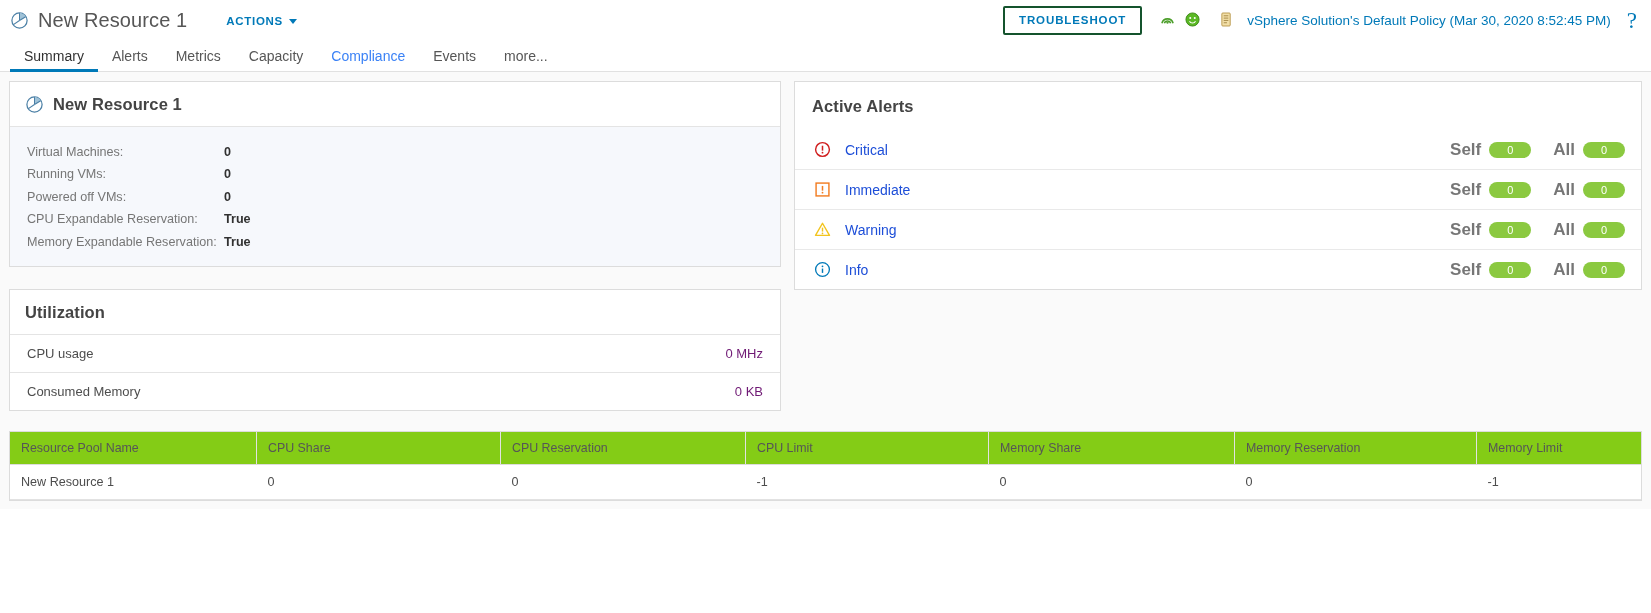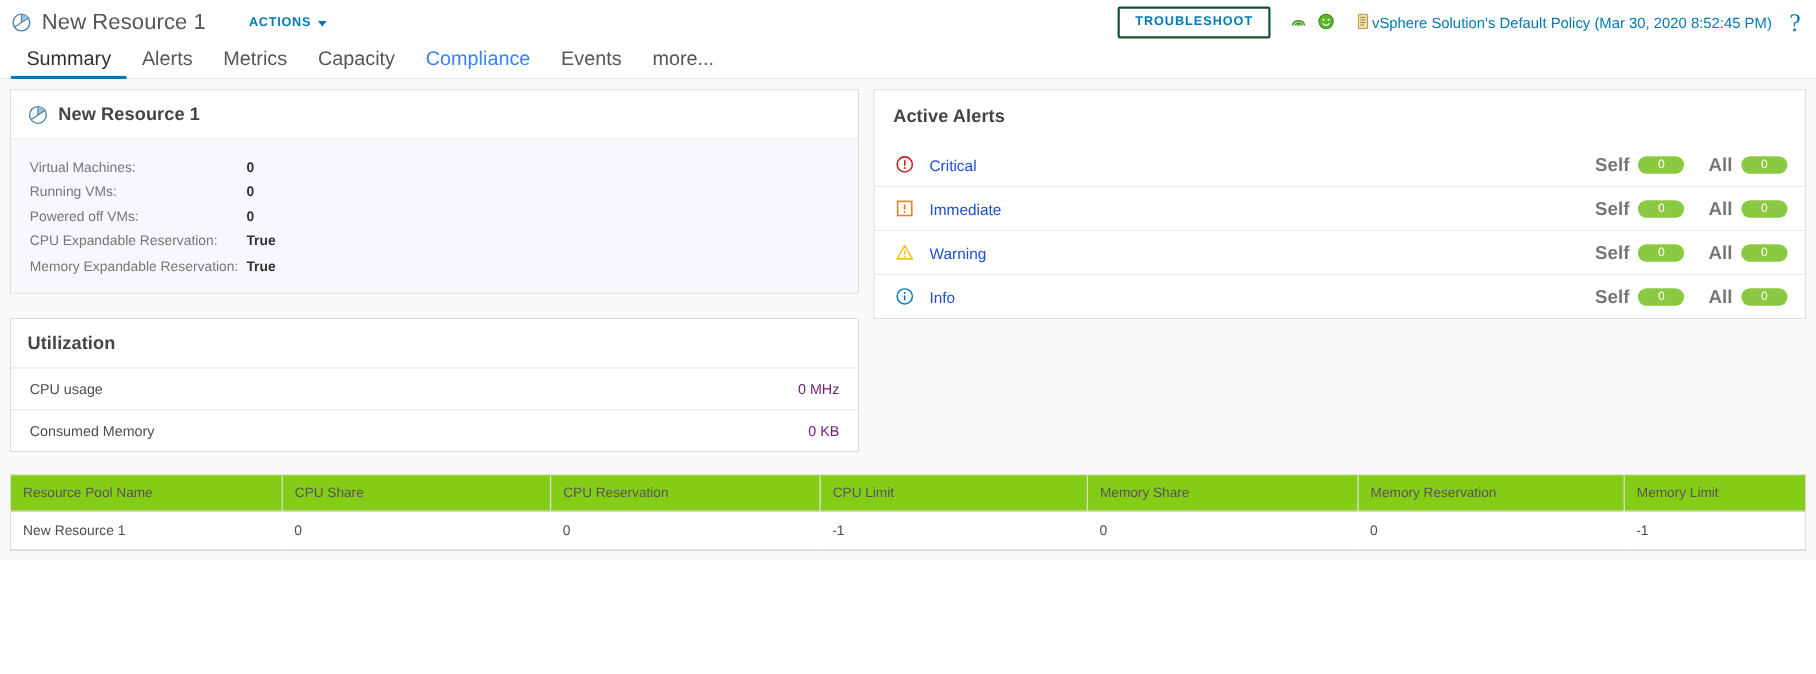--- a/index.html
+++ b/index.html
@@ -86,21 +86,21 @@
   .status-icons {
     display: flex;
     align-items: center;
     gap: 9px;
     margin-left: 17px;
   }
   .policy-link {
     margin-left: 20px;
     display: flex;
     align-items: center;
-    gap: 1px;
+    gap: 14px;
     color: #0079b8;
     font-size: 13.5px;
     cursor: pointer;
     white-space: nowrap;
   }
   .help-icon {
     margin-left: 16px;
     color: #0079b8;
     font-size: 23px;
     line-height: 1;
@@ -113,21 +113,21 @@
     display: flex;
     align-items: flex-end;
     height: 31px;
     padding: 0 0 0 10px;
     box-sizing: border-box;
     border-bottom: 1px solid #e1e1e1;
     gap: 0;
     background: #fff;
   }
   .tab {
-    font-size: 18px;
+    font-size: 14px;
     color: #565656;
     padding: 0 14px 7px;
     cursor: pointer;
     position: relative;
     white-space: nowrap;
   }
   .tab.active {
     color: #313131;
   }
   .tab.active:after {

